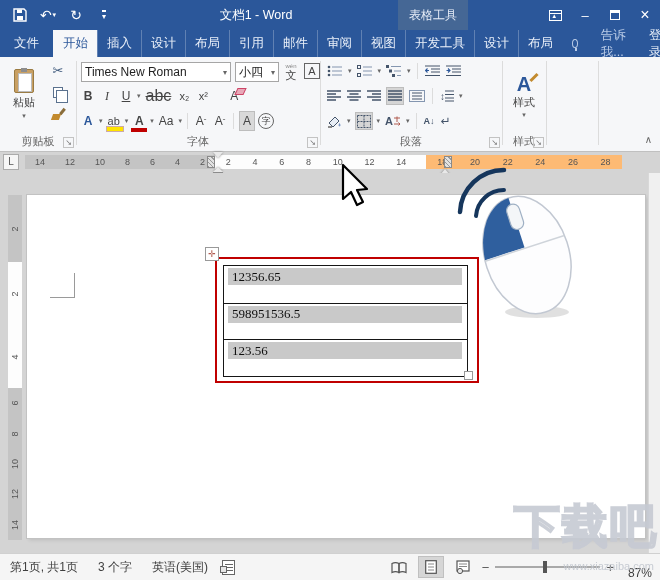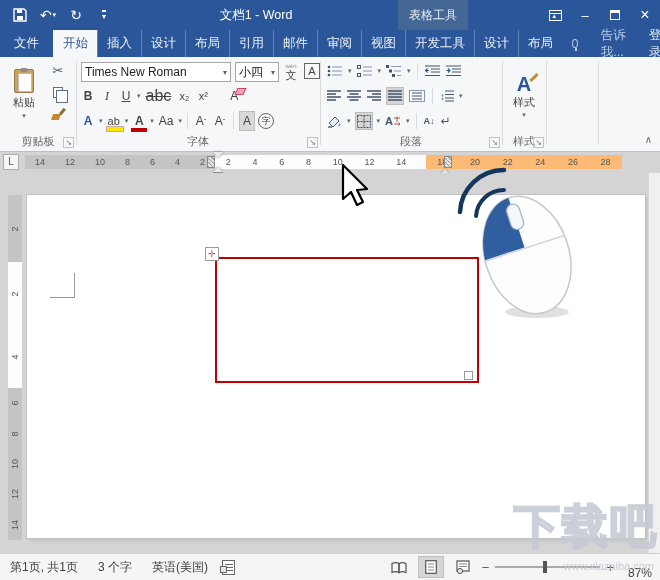--- a/index.html
+++ b/index.html
@@ -513,20 +513,37 @@
         <span class="rnum">10</span>
         <span class="rnum">12</span>
         <span class="rnum">14</span>
       </div>
   </div>
 
   <div class="page">
     <div class="cropmark"></div>
     <div class="sel-rect"></div>
     <div class="movehandle">✛</div>
+    <div class="ttable">
+        <div class="trow">
+          <span class="hl">
+            <span class="tval">12356.65</span>
+          </span>
+        </div>
+        <div class="trow">
+          <span class="hl">
+            <span class="tval">598951536.5</span>
+          </span>
+        </div>
+        <div class="trow">
+          <span class="hl">
+            <span class="tval">123.56</span>
+          </span>
+        </div>
+      </div>
     <div class="resizehandle"></div>
   </div>
 
   <div class="vscroll"></div>
 </div>
 
 <svg class="mouse-svg" width="140" height="162" viewBox="0 0 140 162">
   <path d="M8 52 A44 44 0 0 1 52 10" fill="none" stroke="#16365c" stroke-width="4.5" stroke-linecap="round"></path>
   <path d="M24 56 A28 28 0 0 1 52 30" fill="none" stroke="#16365c" stroke-width="4" stroke-linecap="round"></path>
   <ellipse cx="85" cy="152" rx="32" ry="6" fill="rgba(0,0,0,0.12)"></ellipse>

